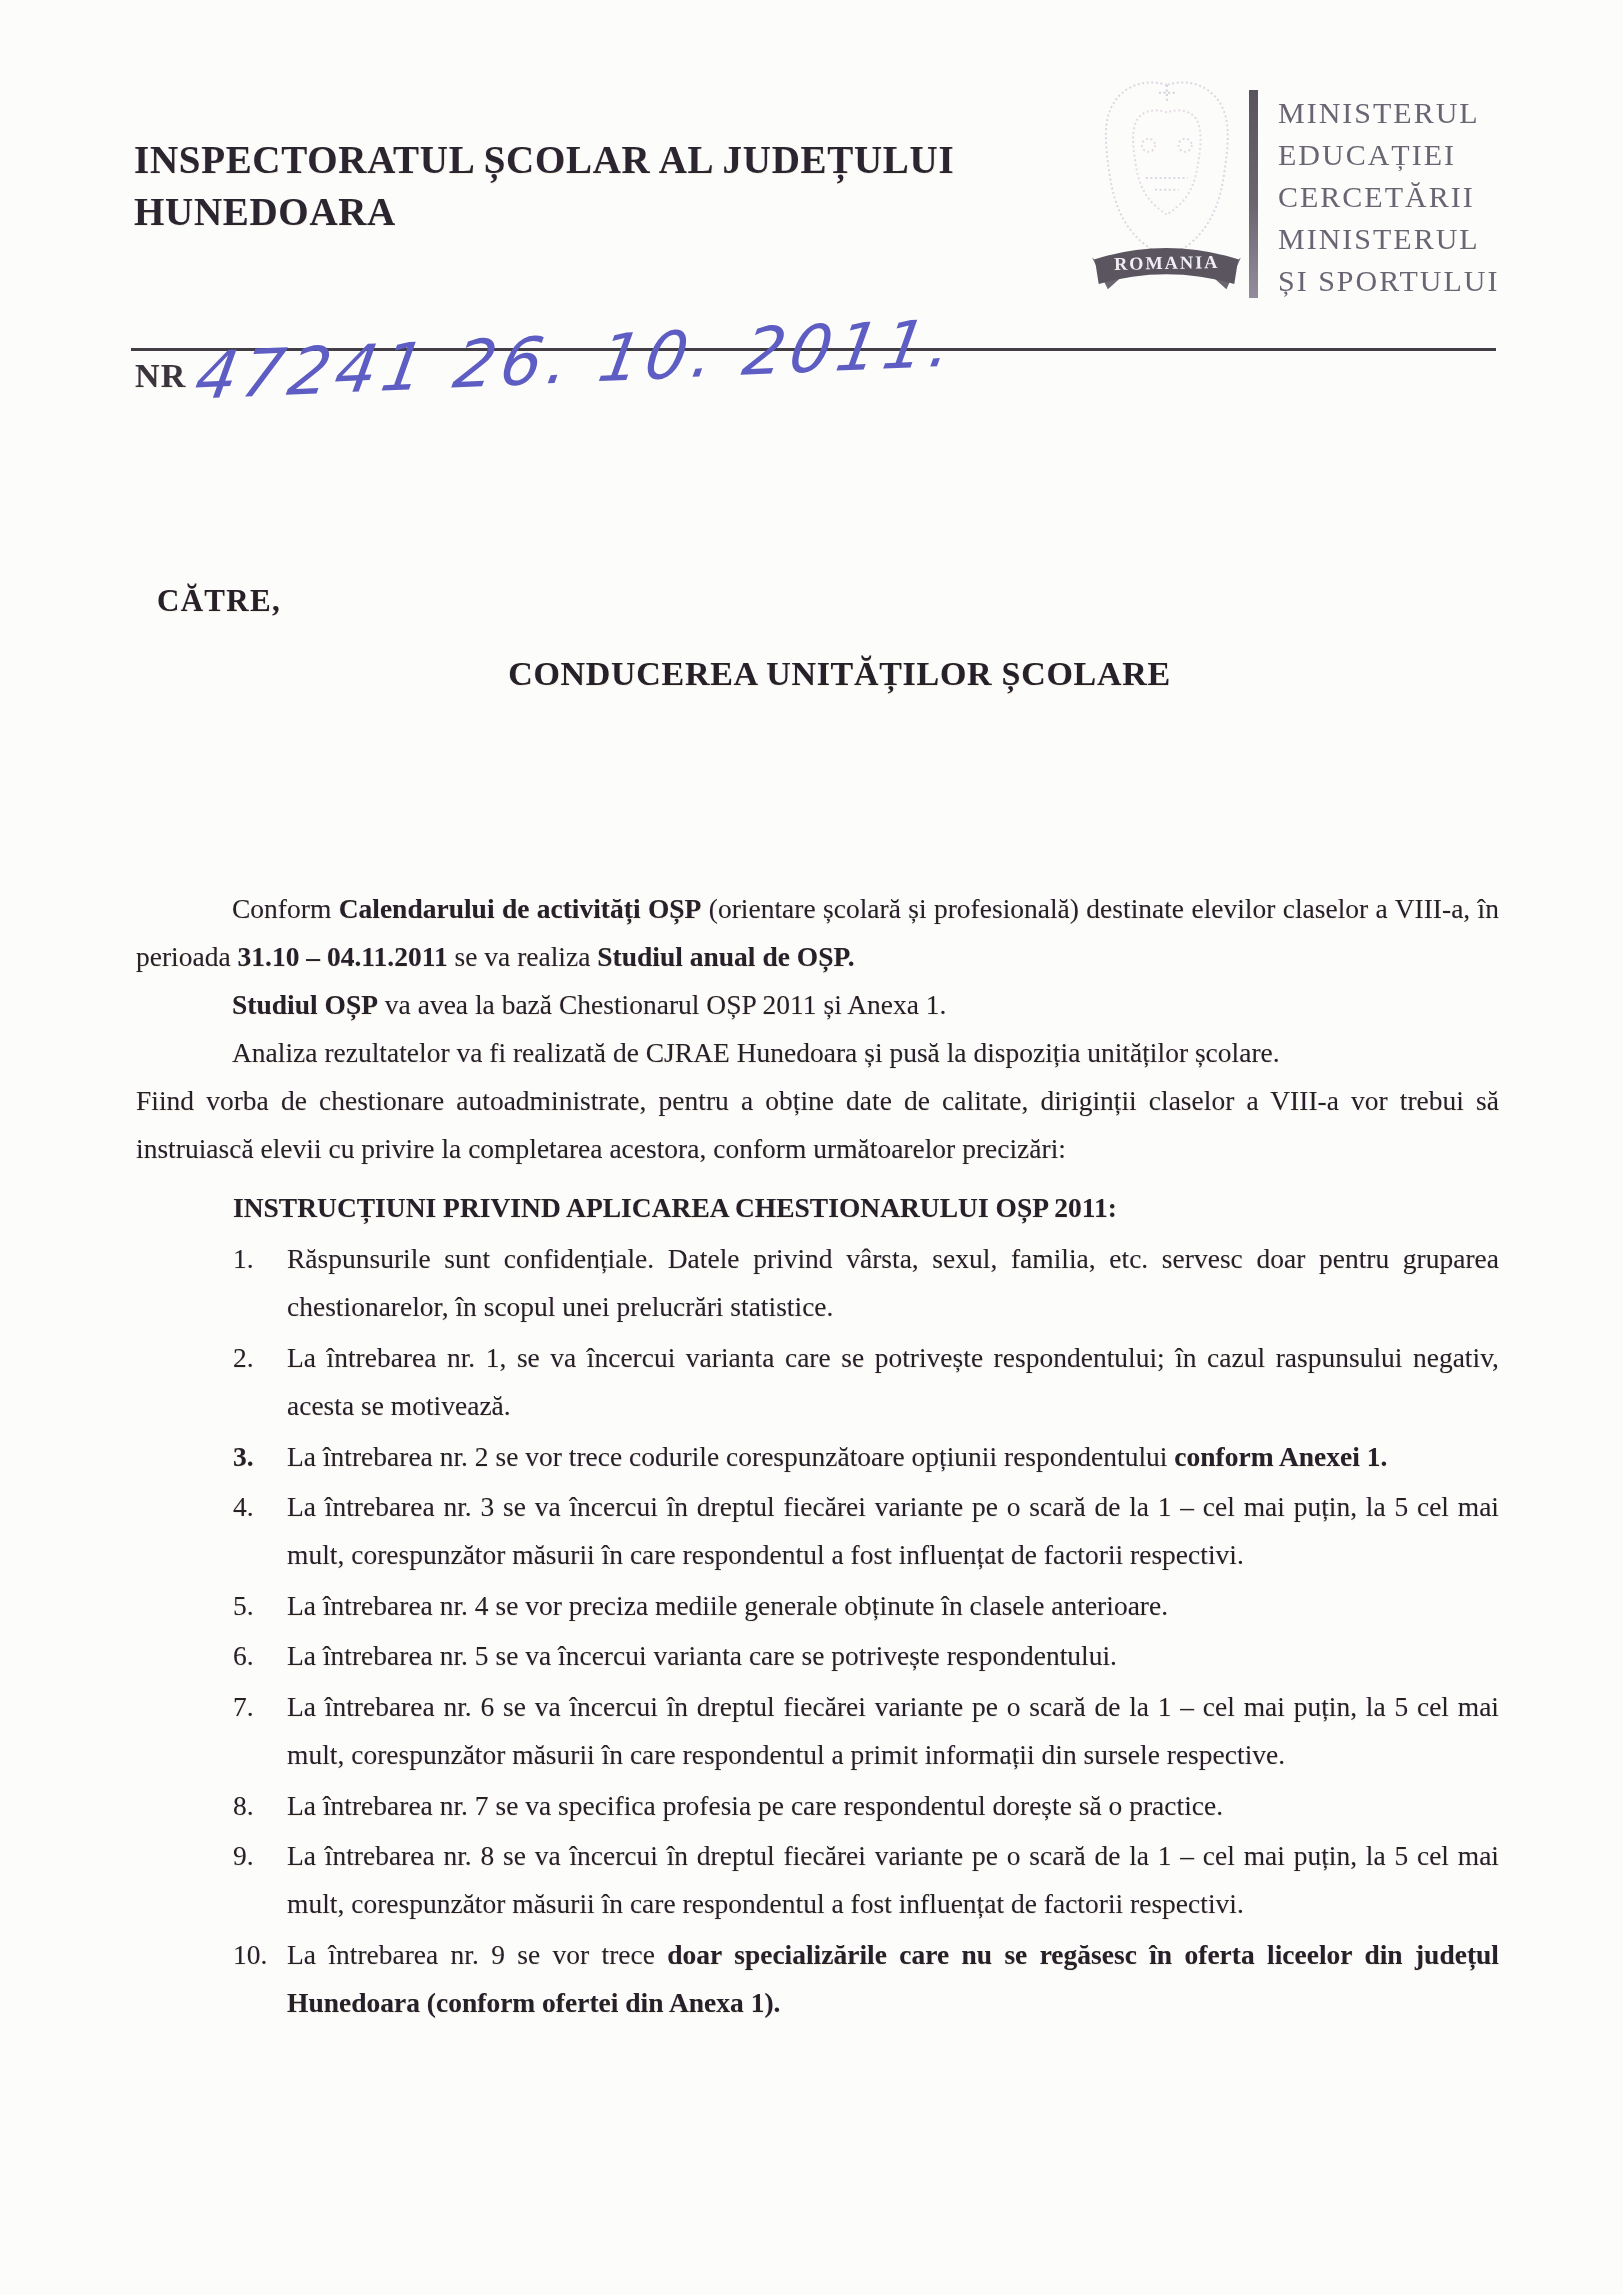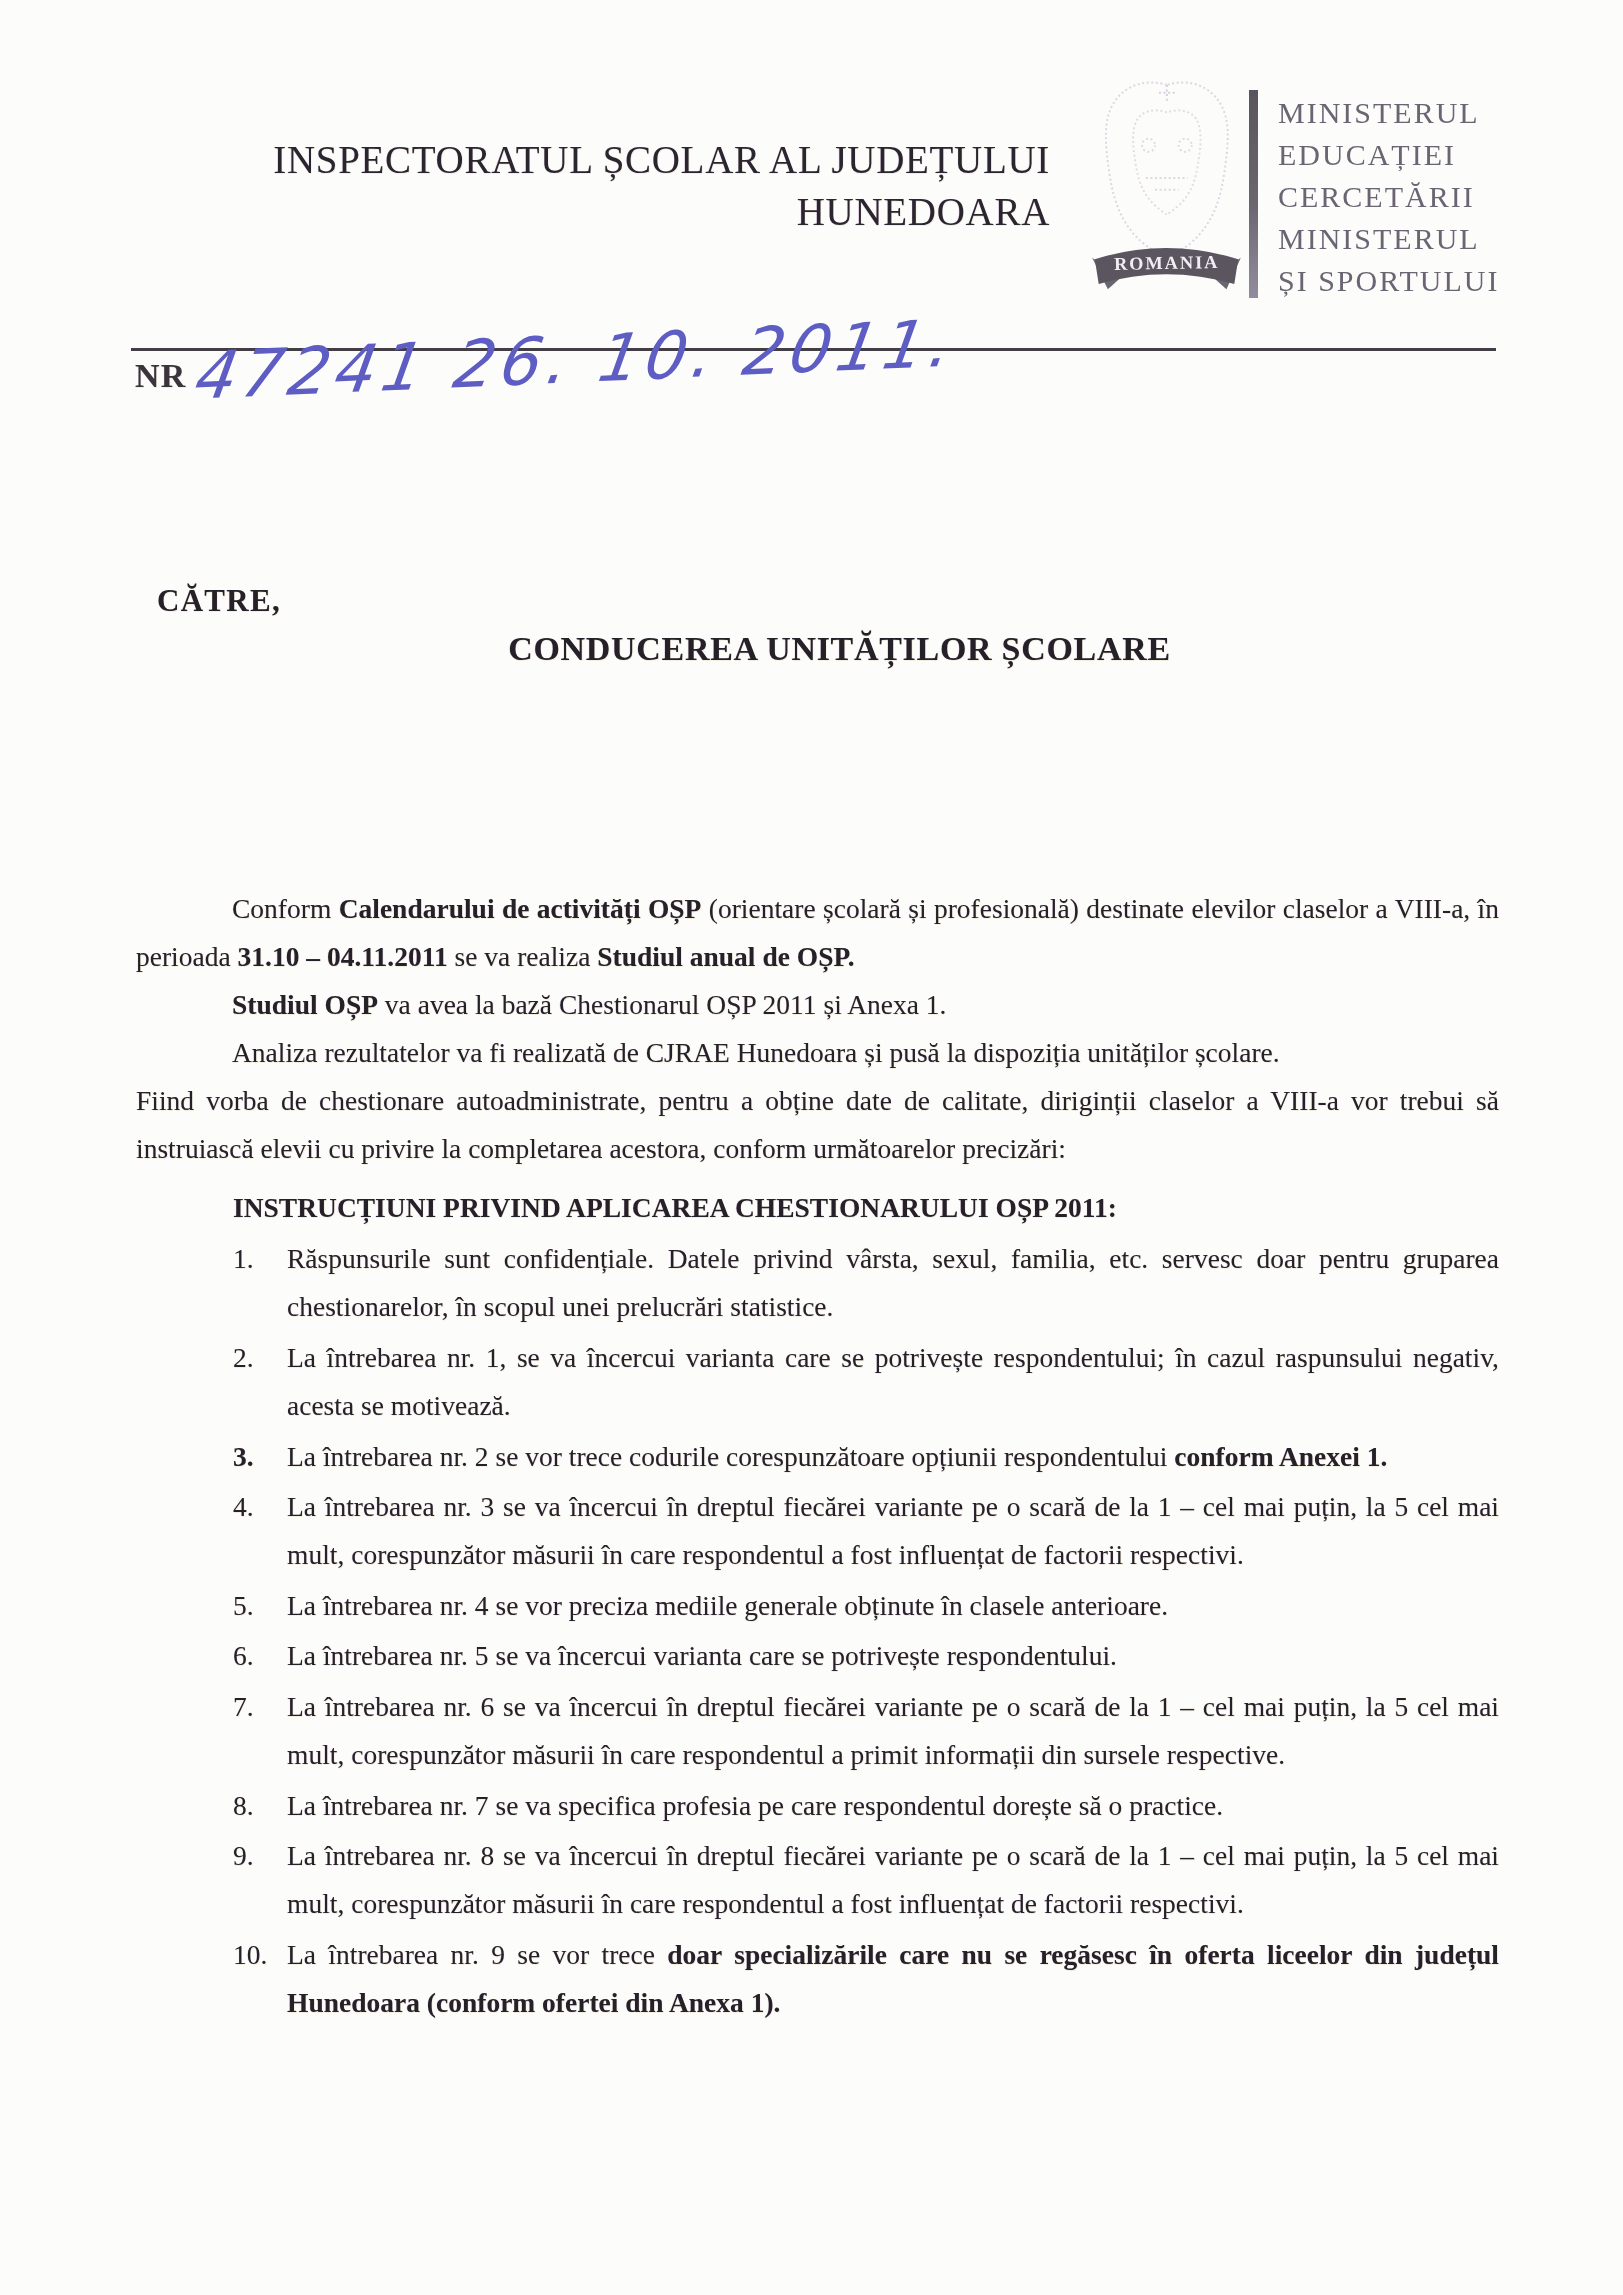--- a/index.html
+++ b/index.html
@@ -10,21 +10,21 @@
     font-family:"Liberation Serif","DejaVu Serif",serif;
     color:#262028;
     overflow:hidden;
   }
   .scan-text{
     text-shadow:0.6px 0.6px 0 rgba(150,120,0,.10), -0.6px 0 0 rgba(130,0,160,.10);
   }
   
   .org-title{
     position:absolute;left:134px;top:134px;width:916px;
-    text-align:right;font-weight:normal;font-size:39px;line-height:52px;
+    text-align:left;font-weight:bold;font-size:39px;line-height:52px;
     letter-spacing:0.7px;color:#2b2530;
   }
   .coa{position:absolute;left:1083px;top:73px;width:167px;height:223px;}
   .divider-bar{
     position:absolute;left:1249px;top:90px;width:9.2px;height:208px;
     background:linear-gradient(#59545e 0%,#6b6570 55%,#938c9e 100%);
   }
   .ministry{
     position:absolute;left:1278px;top:92px;width:262px;
     font-size:30px;line-height:42px;letter-spacing:2px;
@@ -42,21 +42,21 @@
     font-size:65px;letter-spacing:5.2px;color:#5d5dc3;
     transform:rotate(-2.5deg) skewX(-12deg);
     white-space:nowrap;
   }
   
   .salute-1{
     position:absolute;left:157px;top:583px;width:1365px;text-align:left;
     font-weight:bold;font-size:31px;letter-spacing:1.3px;
   }
   .salute-2{
-    position:absolute;left:157px;top:630px;width:1365px;text-align:center;
+    position:absolute;left:157px;top:655px;width:1365px;text-align:center;
     font-weight:bold;font-size:34px;letter-spacing:0.7px;
   }
   
   .body-block{
     position:absolute;left:136px;top:885px;width:1363px;
     font-size:27.5px;line-height:48px;text-align:justify;
   }
   .para{margin:0;}
   .para.indent{text-indent:96px;}
   .instr-heading{

